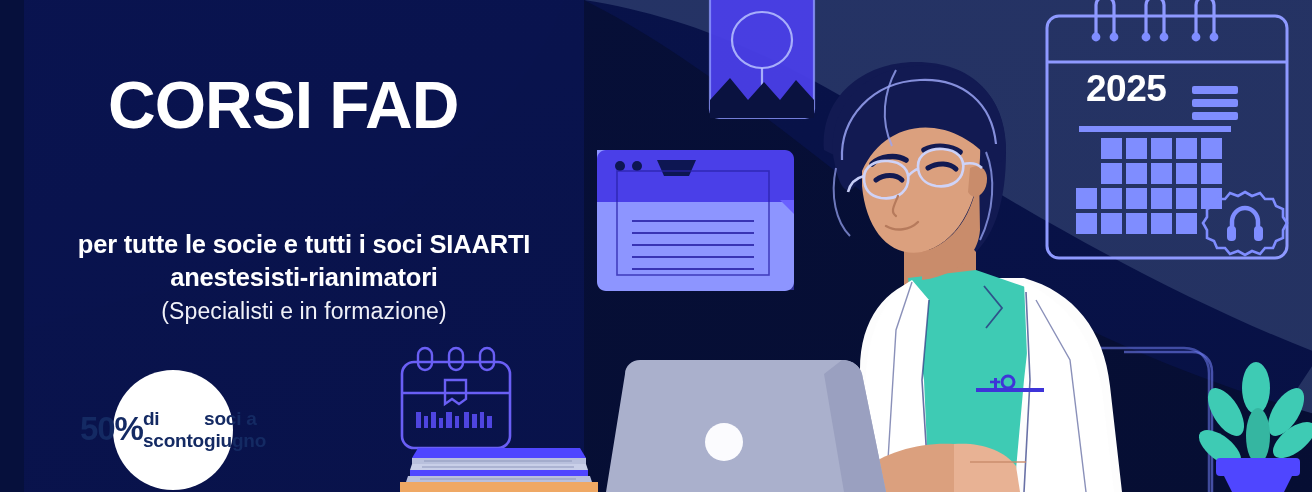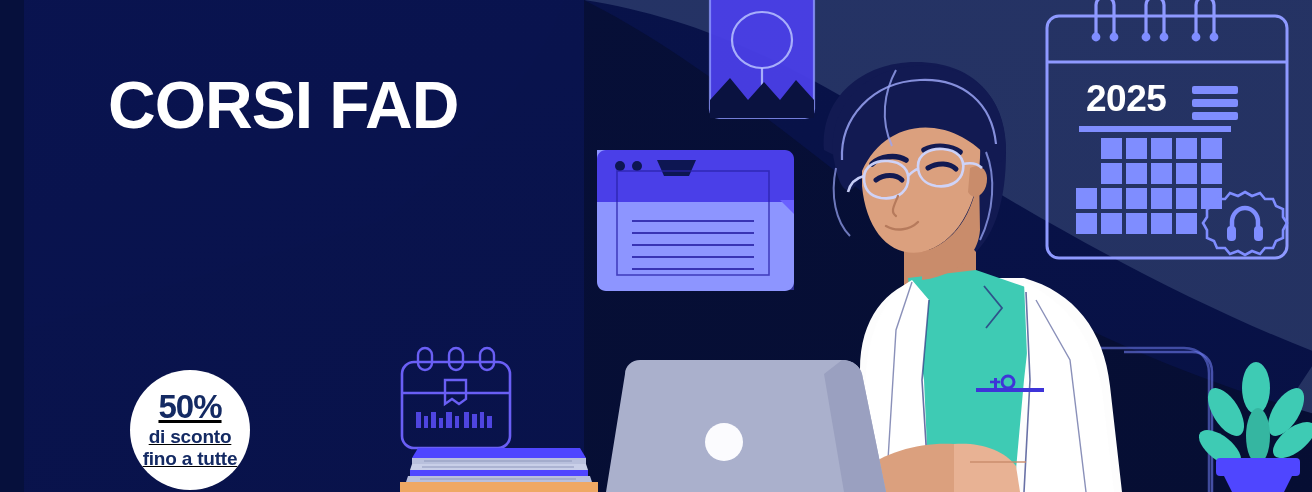--- a/index.html
+++ b/index.html
@@ -49,28 +49,27 @@
     position:absolute; left:0px; top:298px; width:560px;
     text-align:center;
     color:#f0f1f8;
     font-size:23px;
     font-weight:400;
     letter-spacing:0.1px;
   }
 
   
   .badge {
-    position:absolute; left:106px; top:370px;
+    position:absolute; left:89px; top:370px;
     width:120px; height:120px;
     border-radius:50%;
     background:#ffffff;
-    display:flex; flex-direction:column;
+    display:flex; flex-direction:row;
     align-items:center; justify-content:center;
     z-index:8;
-    text-decoration:underline;
   }
   .badge-pct {
     color:#142a63; font-weight:bold; font-size:33px;
     line-height:1; letter-spacing:-1px;
     margin-bottom:3px;
   }
   .badge-l1, .badge-l2 {
     color:#142a63; font-weight:bold; font-size:19px;
     line-height:1.18; letter-spacing:-0.2px;
   }
@@ -350,25 +349,30 @@
       <path d="M 1200 476 L 1268 476 L 1260 492 L 1208 492 Z" fill="#4f46ff"></path>
     </g>
   </svg>
 
   <div class="text-col">
 
     <div class="headline">
       <span>CORSI FAD</span>
     </div>
 
-
+    <div class="subtitle">
+      <span>per tutte le socie e tutti i soci SIAARTI</span>
+      <span class="s2">anestesisti-rianimatori</span>
+    </div>
+
+    <div class="tertiary">(Specialisti e in formazione)</div>
   </div>
 
   <div class="badge">
     <div class="badge-pct">50%</div>
     <div class="badge-l1">di sconto</div>
-    <div class="badge-l2">fino a tutte</div>
+    <div class="badge-l2">soci a giugno</div>
   </div>
 
-  <div style="position:absolute; left:1062px; top:78px; z-index:9;
+  <div style="position:absolute; left:1062px; top:68px; z-index:9;
               color:#ffffff; font-weight:bold; font-size:37px; letter-spacing:-0.5px;">2025</div>
 
 </div>
 
 </body></html>

